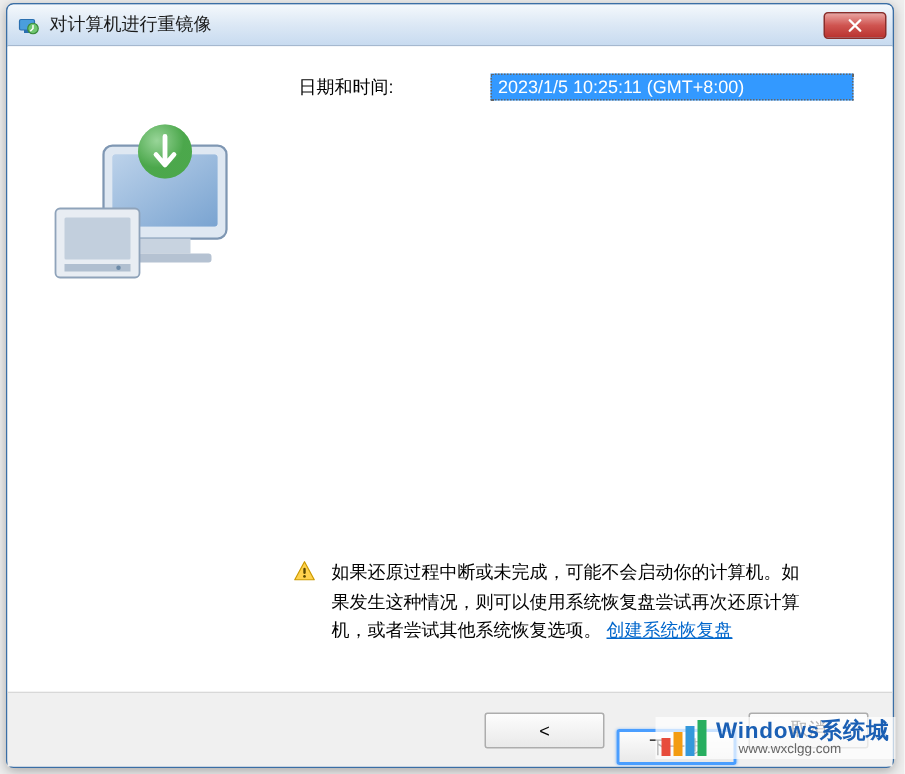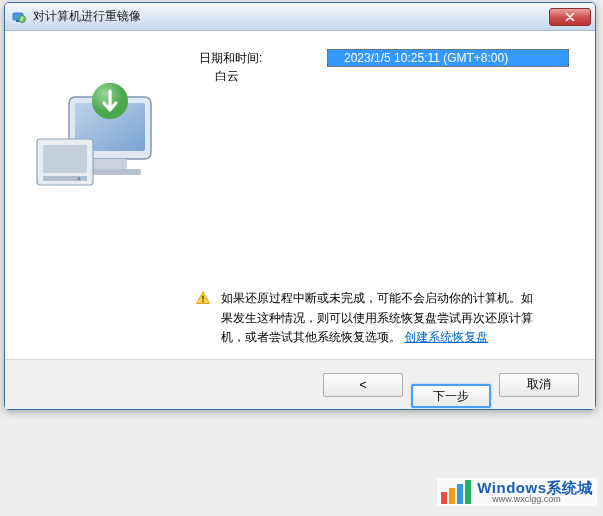--- a/index.html
+++ b/index.html
@@ -10,21 +10,21 @@
       width: 603px;
       height: 516px;
       overflow: hidden;
       position: relative;
     }
     .window {
       position: absolute;
       left: 4px;
       top: 2px;
       width: 592px;
-      height: 408px;
+      height: 510px;
       background: #fff;
       border: 1px solid #3a6ea5;
       border-radius: 5px;
       box-shadow: 0 2px 8px rgba(0,0,0,0.3);
       display: flex;
       flex-direction: column;
     }
     .titlebar {
       height: 28px;
       background: linear-gradient(to bottom, #f4f8fc 0%, #dce8f5 50%, #c8dbf0 100%);
@@ -73,34 +73,34 @@
       margin-bottom: 28px;
     }
     .info-row {
       display: flex;
       align-items: center;
       margin-bottom: 0;
     }
     .info-label { width: 128px; color: #000; font-size: 12px; }
     .info-value {
       flex: 1;
-      padding: 1px 16px;
+      padding: 1px 4px;
       font-size: 12px;
       color: #000;
     }
     .info-value.highlighted {
       background: #3399ff;
       color: #fff;
       border: 1px dotted #666;
     }
     .warning-block {
       position: absolute;
       left: 190px;
       right: 58px;
-      bottom: 12px;
+      bottom: 31px;
       display: flex;
       gap: 10px;
     }
     .warn-icon { width: 16px; height: 16px; flex-shrink: 0; margin-top: 1px; }
     .warn-text { font-size: 12px; line-height: 1.6; color: #000; }
     .link {
       color: #0066cc;
       text-decoration: underline;
       cursor: pointer;
     }
@@ -202,21 +202,20 @@
       </span>
     </div>
 
     <div class="right-col">
 
       <div class="info-row">
         <div class="info-label">日期和时间:</div>
         <div class="info-value highlighted">2023/1/5 10:25:11 (GMT+8:00)</div>
       </div>
       <div class="info-row">
-        <div class="info-value">白云</div>
       </div>
     </div>
 
     <div class="warning-block">
       <span class="warn-icon">
         <svg viewBox="0 0 16 16">
             <path d="M8 1.5 L14.5 13.5 L1.5 13.5 Z" fill="#ffd24d" stroke="#cc9a00" stroke-width="0.8" stroke-linejoin="round"></path>
             <rect x="7.2" y="5.5" width="1.6" height="4.2" rx="0.8" fill="#5a4800"></rect>
             <circle cx="8" cy="11.3" r="0.9" fill="#5a4800"></circle>
           </svg>

